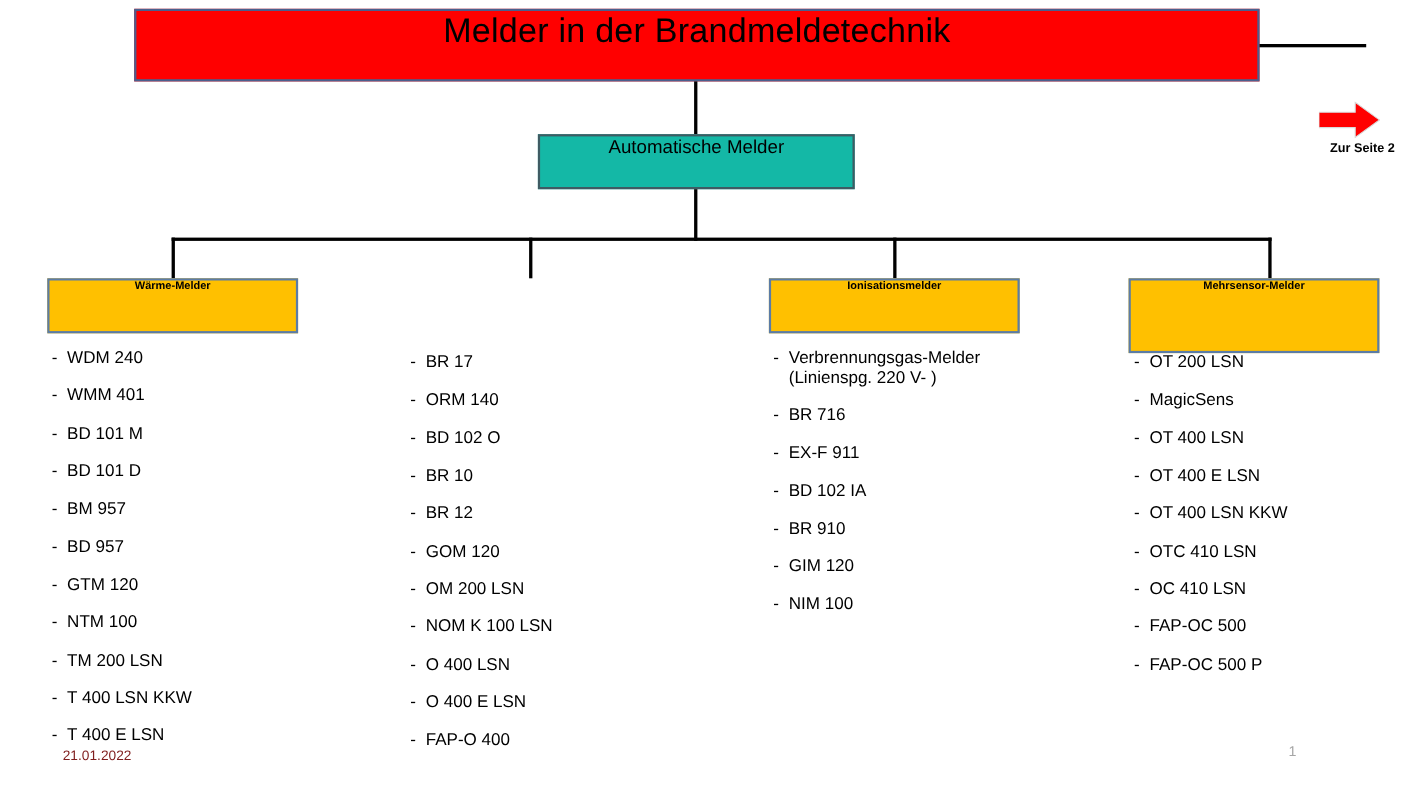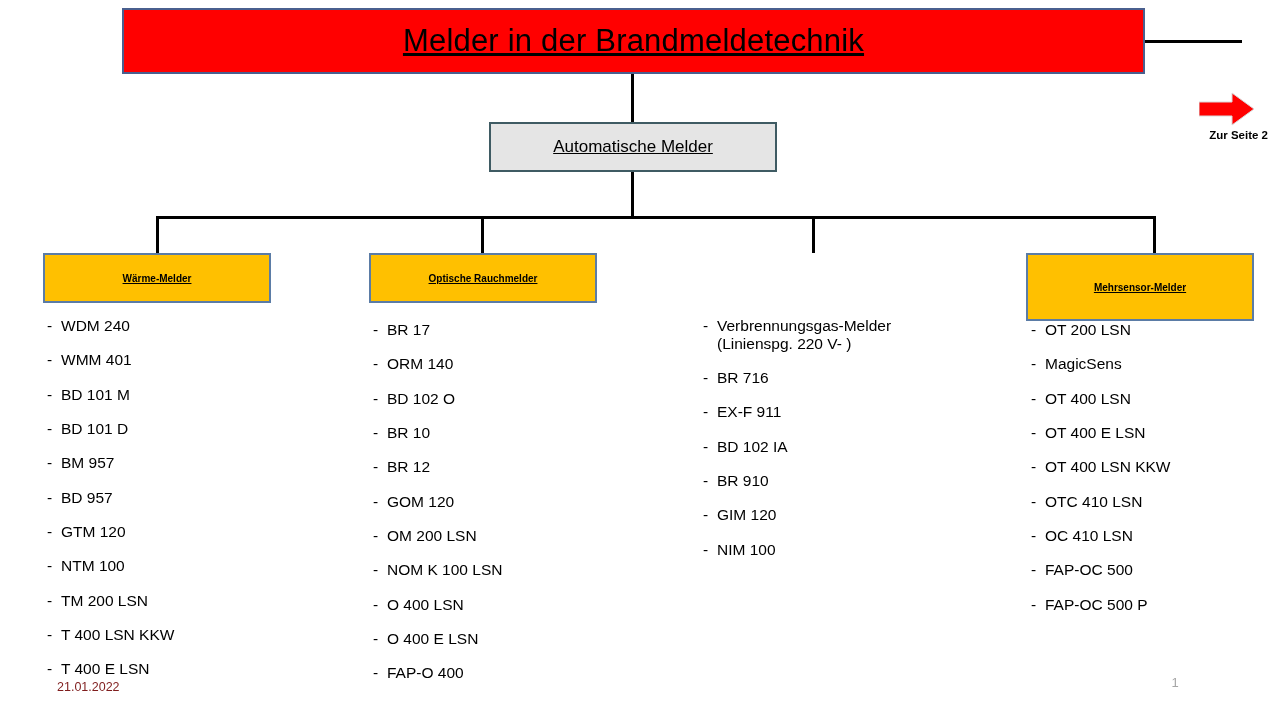--- a/index.html
+++ b/index.html
@@ -25,35 +25,34 @@
     background: #000000;
   }
   .line-v { width: 3px; }
   .line-h { height: 3px; }
 
   
   .box {
     position: absolute;
     box-sizing: border-box;
     display: flex;
-    align-items: center;
+    align-items: flex-start;
     justify-content: center;
     text-align: center;
     border: 2px solid #4c1d95;
     color: #000000;
-    text-decoration: underline;
   }
   .box-title {
     background: #ff0000;
     border-color: #4a5f8e;
     font-size: 31px;
     letter-spacing: 0.2px;
   }
   .box-auto {
-    background: #e5e5e5;
+    background: #14b8a6;
     border-color: #3f5b63;
     font-size: 17px;
   }
   .box-cat {
     background: #ffc000;
     border-color: #5b7ca6;
     font-size: 10px;
     font-weight: 700;
   }
 
@@ -146,24 +145,24 @@
 
   <div class="line line-v" style="left:156px; top:216px; height:37px;"></div>
   <div class="line line-v" style="left:481px; top:216px; height:37px;"></div>
   <div class="line line-v" style="left:812px; top:216px; height:37px;"></div>
   <div class="line line-v" style="left:1153px; top:216px; height:37px;"></div>
 
   <div class="box box-cat" style="left:43px; top:253px; width:228px; height:50px;">
     <span>Wärme-Melder</span>
   </div>
 
-  <div class="box box-cat" style="left:369px; top:253px; width:228px; height:50px;">
-    <span>Optische Rauchmelder</span>
-  </div>
-
+
+  <div class="box box-cat" style="left:699px; top:253px; width:228px; height:50px;">
+    <span>Ionisationsmelder</span>
+  </div>
 
   <div class="box box-cat" style="left:1026px; top:253px; width:228px; height:68px;">
     <span>Mehrsensor-Melder</span>
   </div>
 
   <ul class="col-list" id="list-0" style="left:47px; top:317px; width:300px;">
       <li>
         <span class="dash">-</span>
         <span class="txt">WDM 240</span>
       </li>

